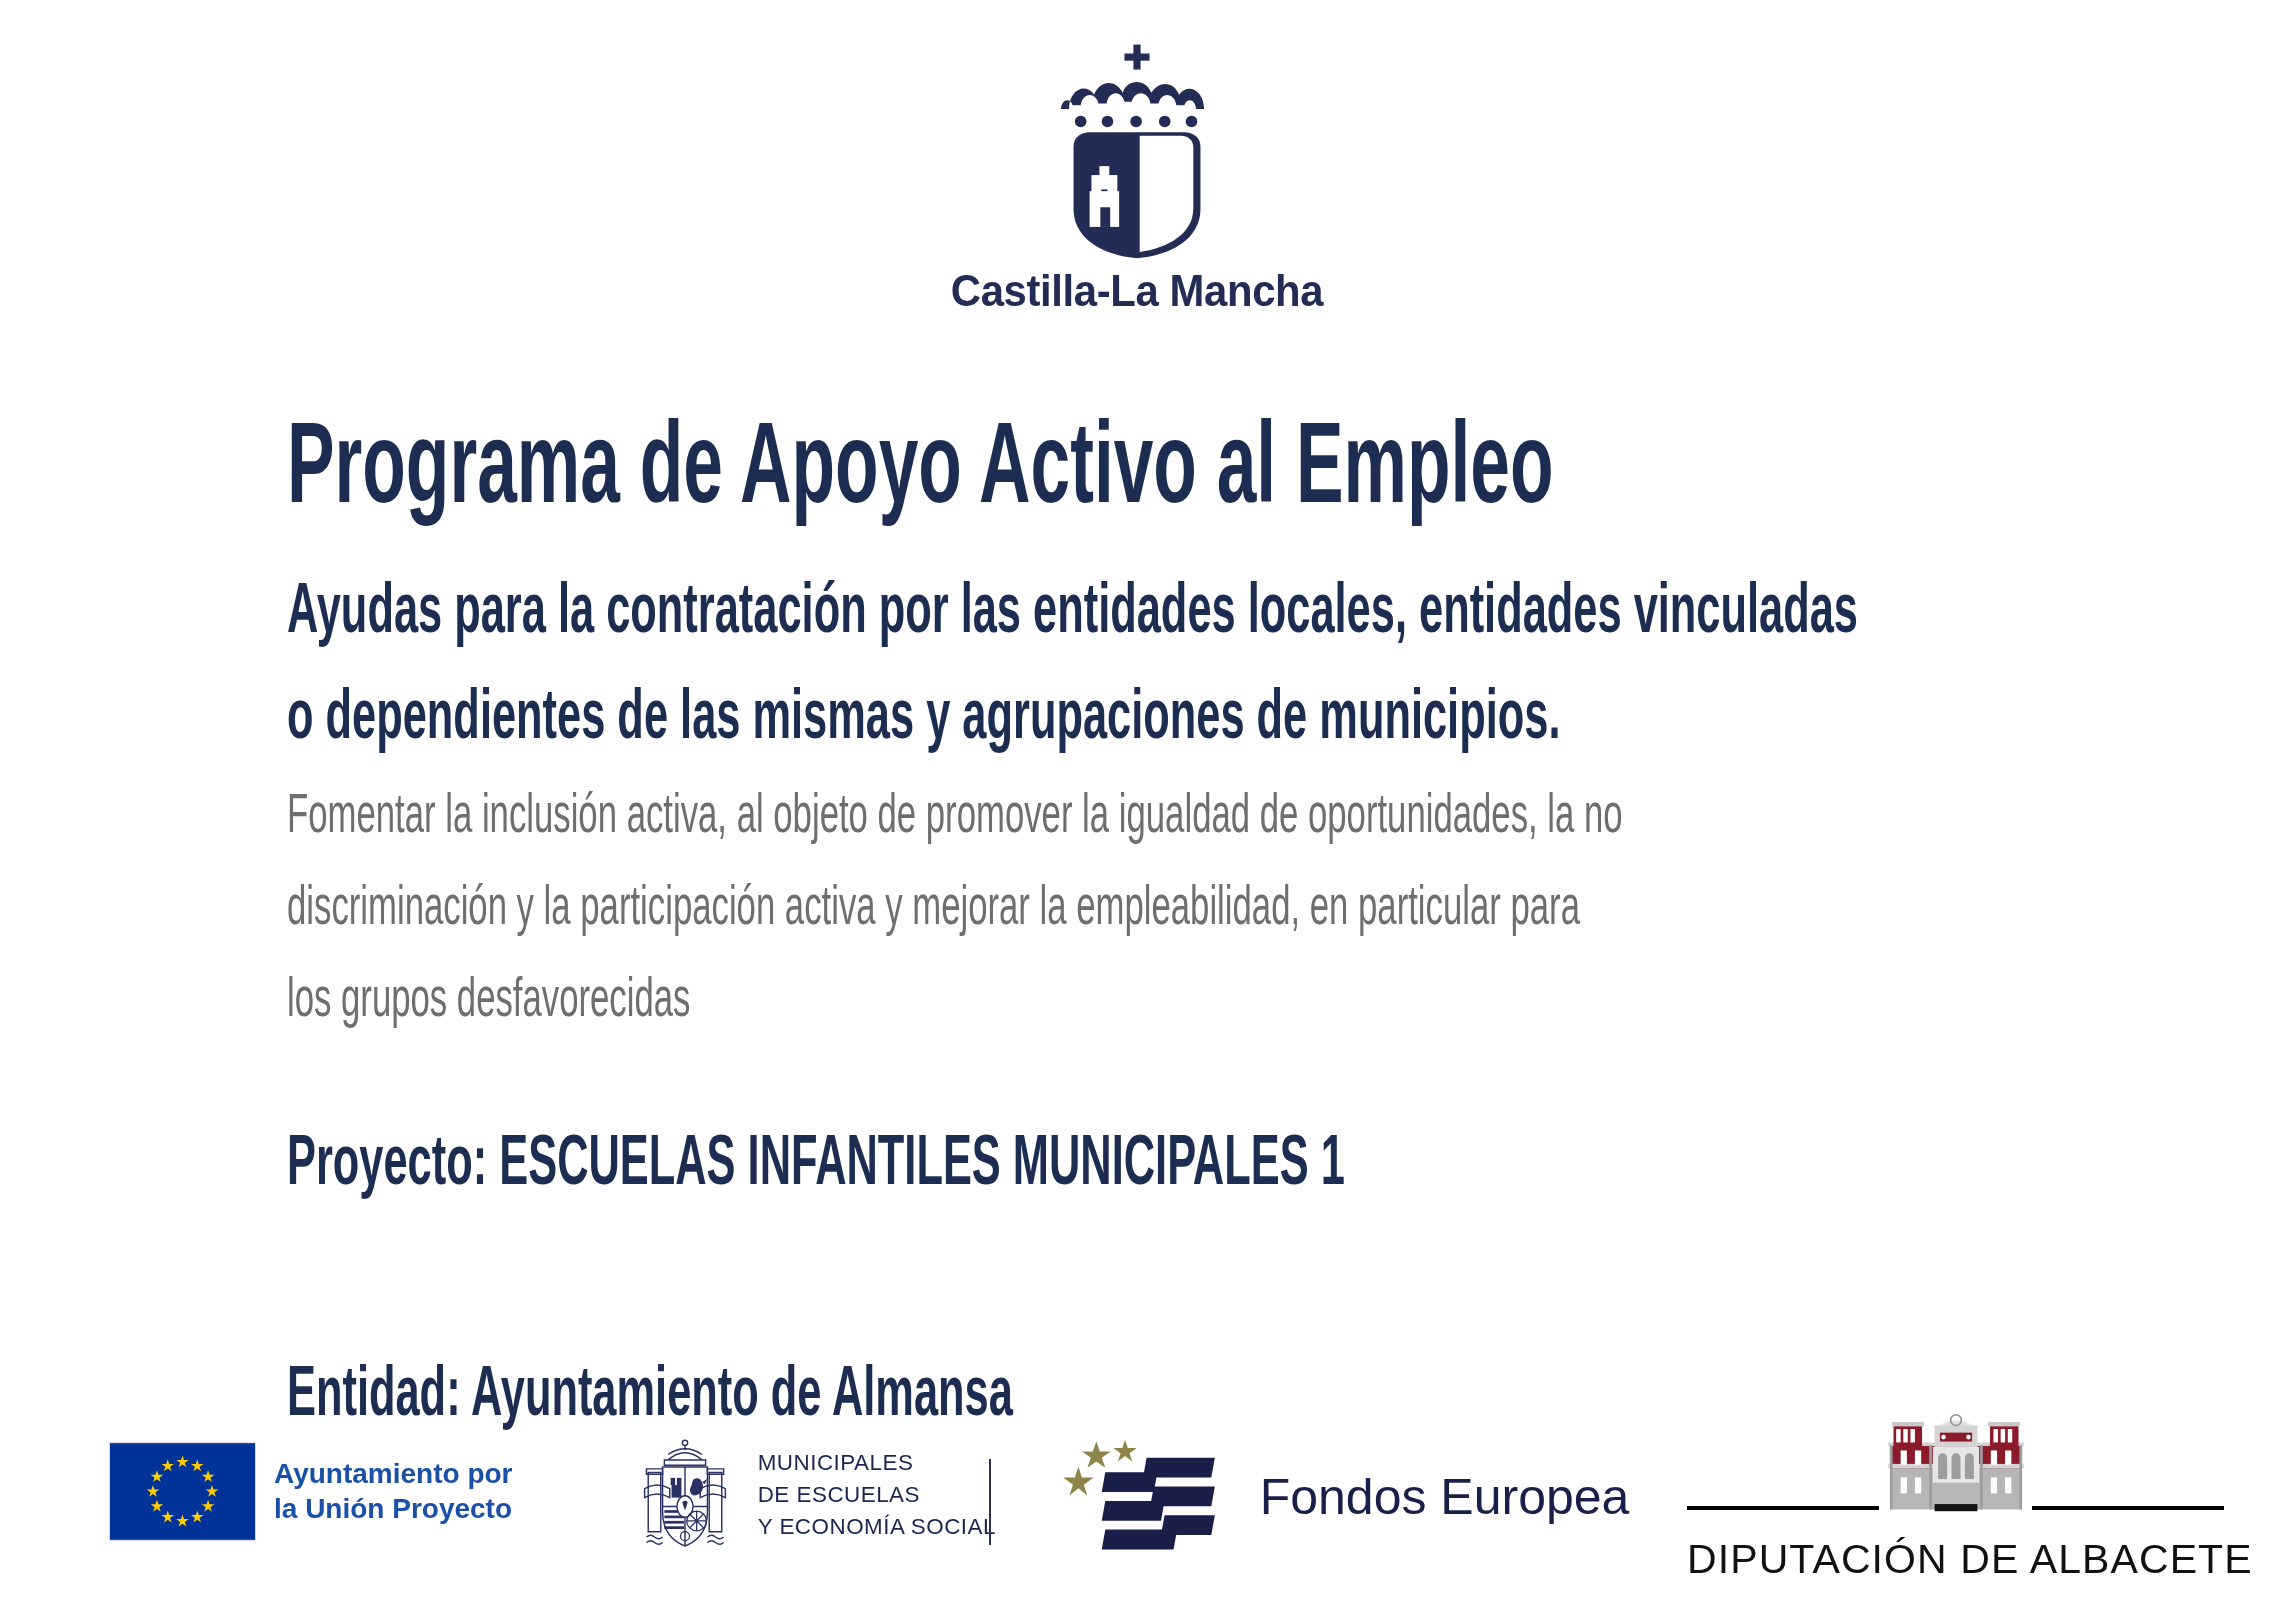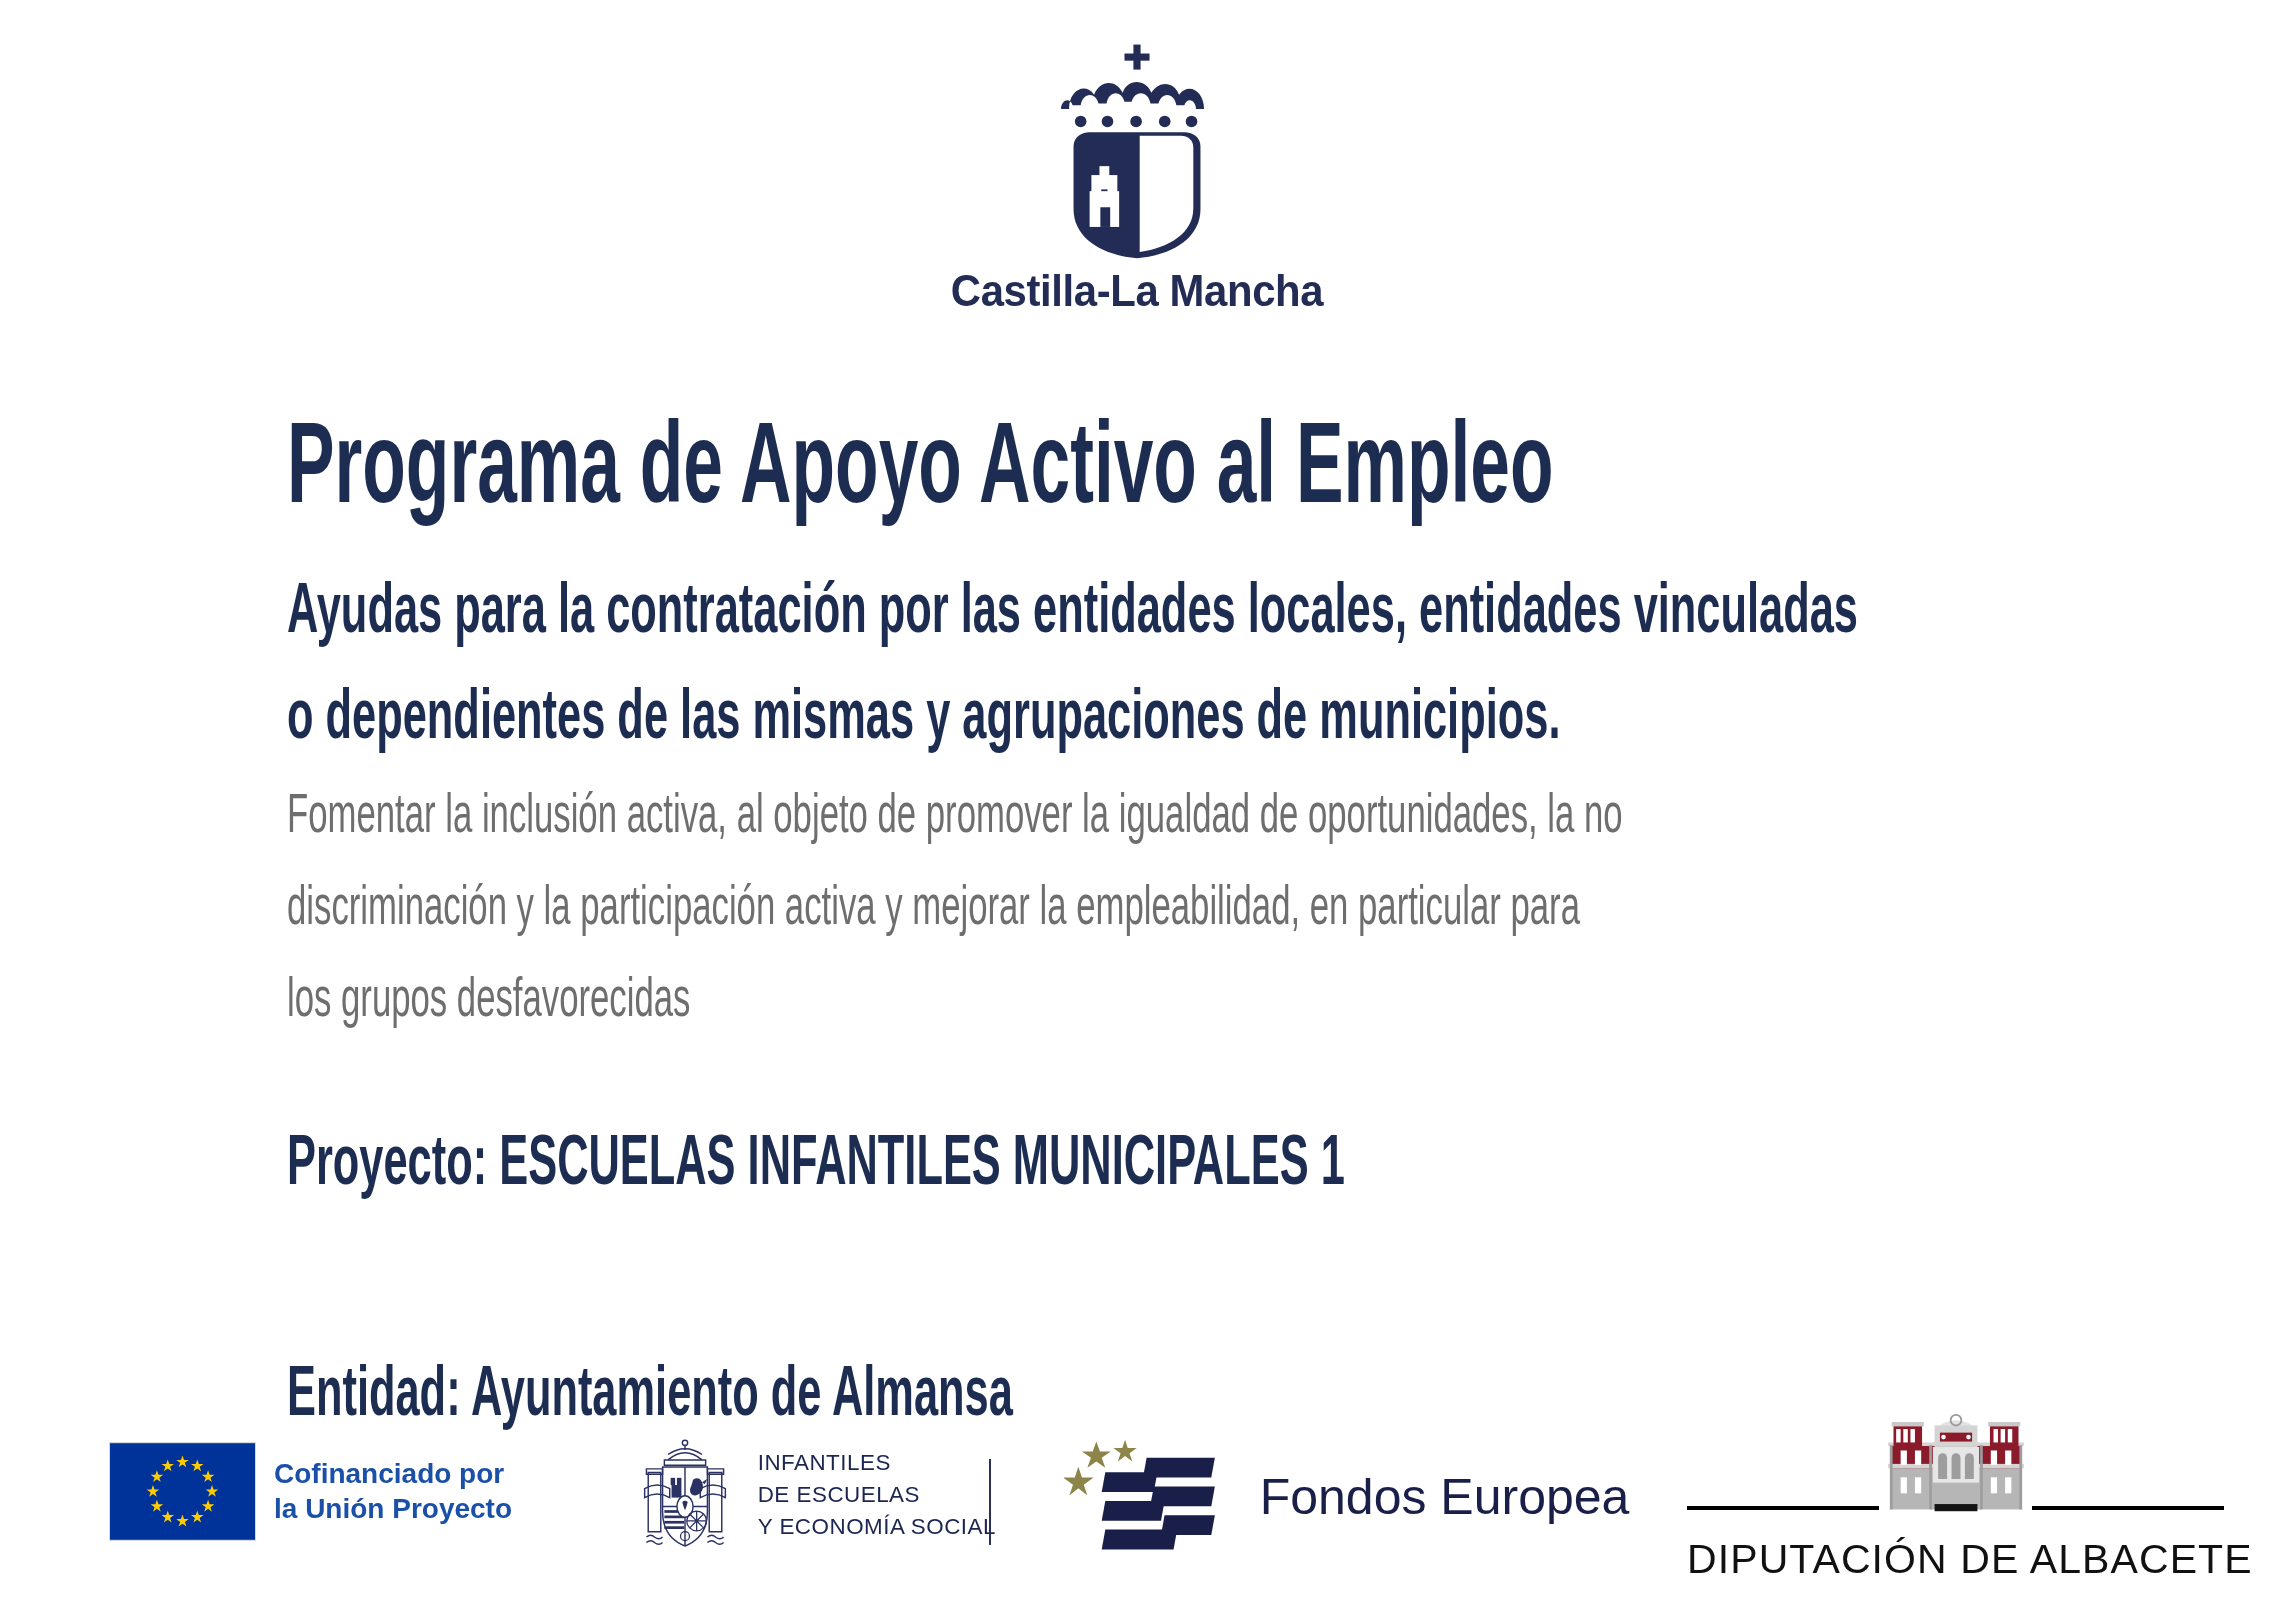--- a/index.html
+++ b/index.html
@@ -315,21 +315,21 @@
                 <polygon points="0,-7.2 1.7,-2.2 7,-2.2 2.6,1 4.3,6 0,2.9 -4.3,6 -2.6,1 -7,-2.2 -1.7,-2.2"></polygon>
               </g>
             <g transform="rotate(330) translate(0,-33) rotate(-330)">
                 <polygon points="0,-7.2 1.7,-2.2 7,-2.2 2.6,1 4.3,6 0,2.9 -4.3,6 -2.6,1 -7,-2.2 -1.7,-2.2"></polygon>
               </g>
           </g>
         </g>
       </svg>
     </span>
     <span class="eu-text">
-      <span>Cofinanciado por</span><br>
+      <span>Ayuntamiento por</span><br>
       <span>la Unión Proyecto</span>
     </span>
   </div>
 
   <div class="logo-ministry">
     <span>
       <svg width="106" height="122" viewBox="0 0 118 136" aria-hidden="true">
         <g fill="none" stroke="#2a3163" stroke-width="1.6">
 
           <path d="M40 30 q19 -16 38 0"></path>
@@ -376,21 +376,21 @@
         <g fill="none" stroke="#2a3163" stroke-width="1.4">
 
           <circle cx="72" cy="98" r="11"></circle>
           <path d="M61 98 h22 M72 87 v22 M64 90 l16 16 M80 90 l-16 16"></path>
 
           <circle cx="59" cy="115" r="5"></circle>
         </g>
       </svg>
     </span>
     <span class="ministry-text">
-      <span>INFANTILES</span><br>
+      <span>MUNICIPALES</span><br>
       <span>DE ESCUELAS</span><br>
       <span>Y ECONOMÍA SOCIAL</span>
     </span>
   </div>
 
   <div class="footer-divider"></div>
 
   <div class="logo-fondos">
     <span>
       <svg width="176" height="115" viewBox="0 0 196 128" aria-hidden="true">

